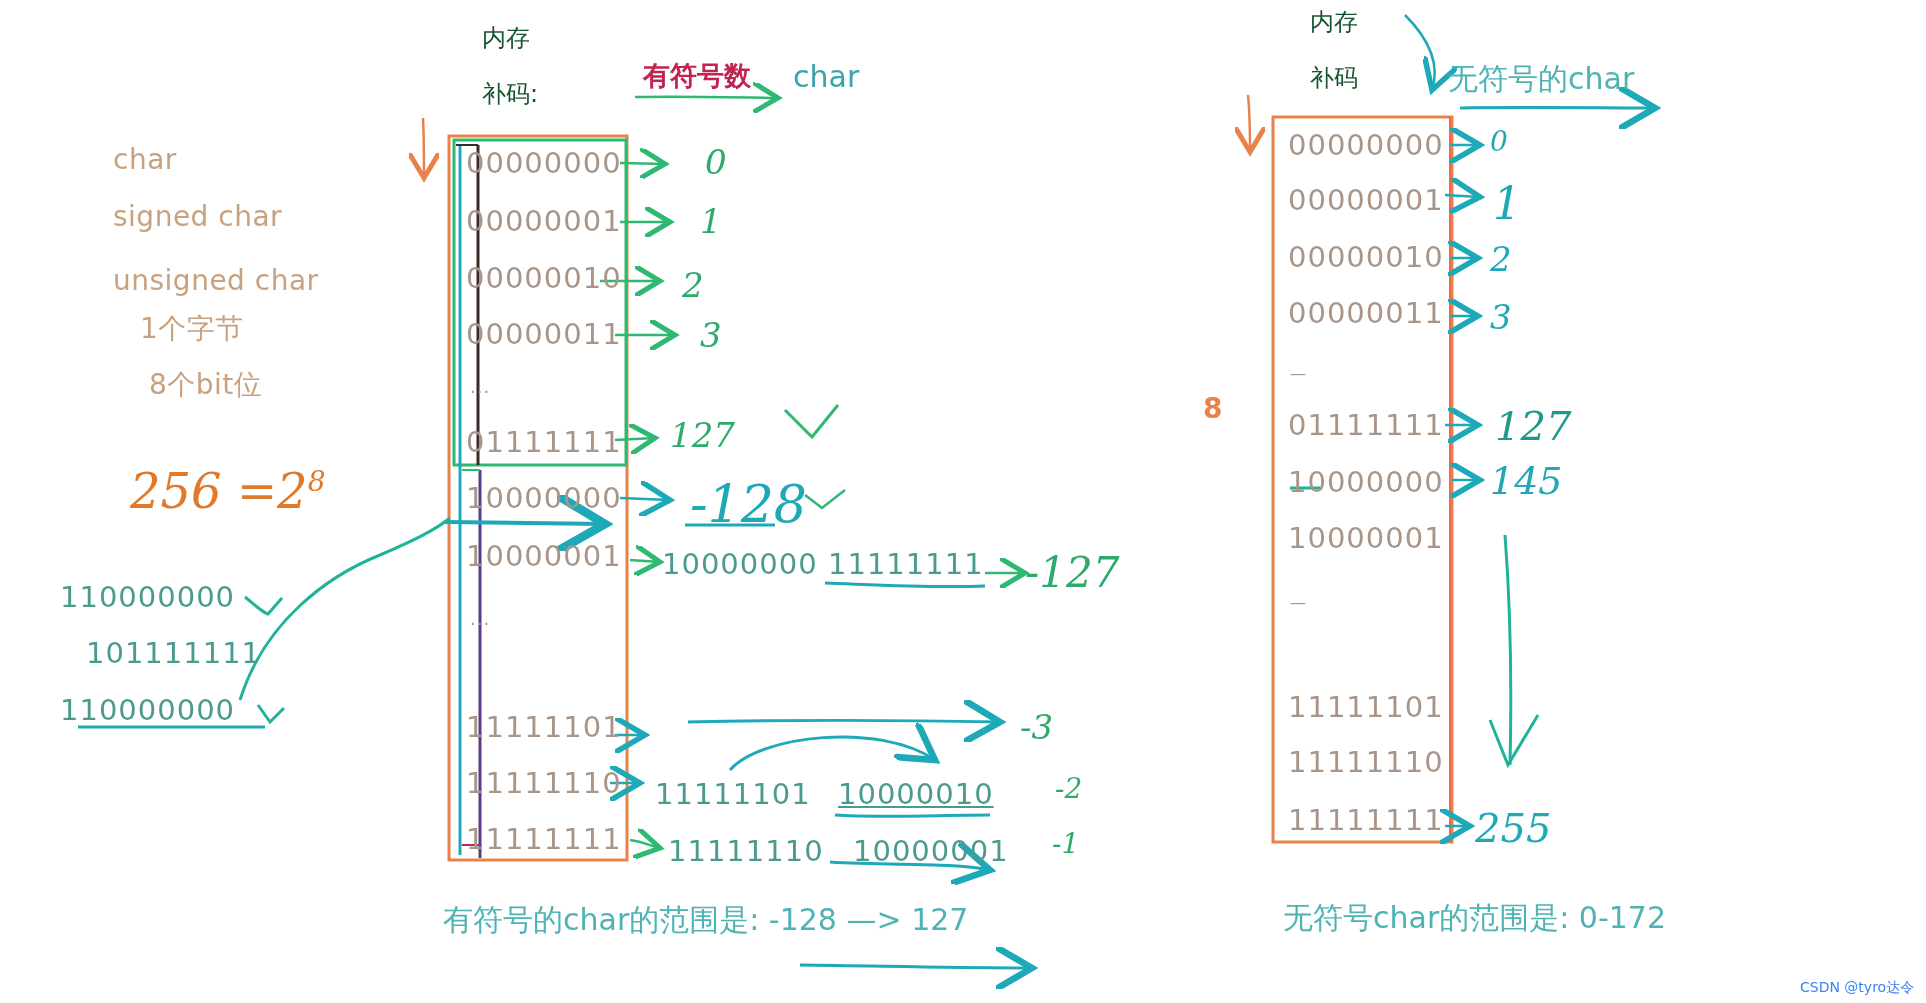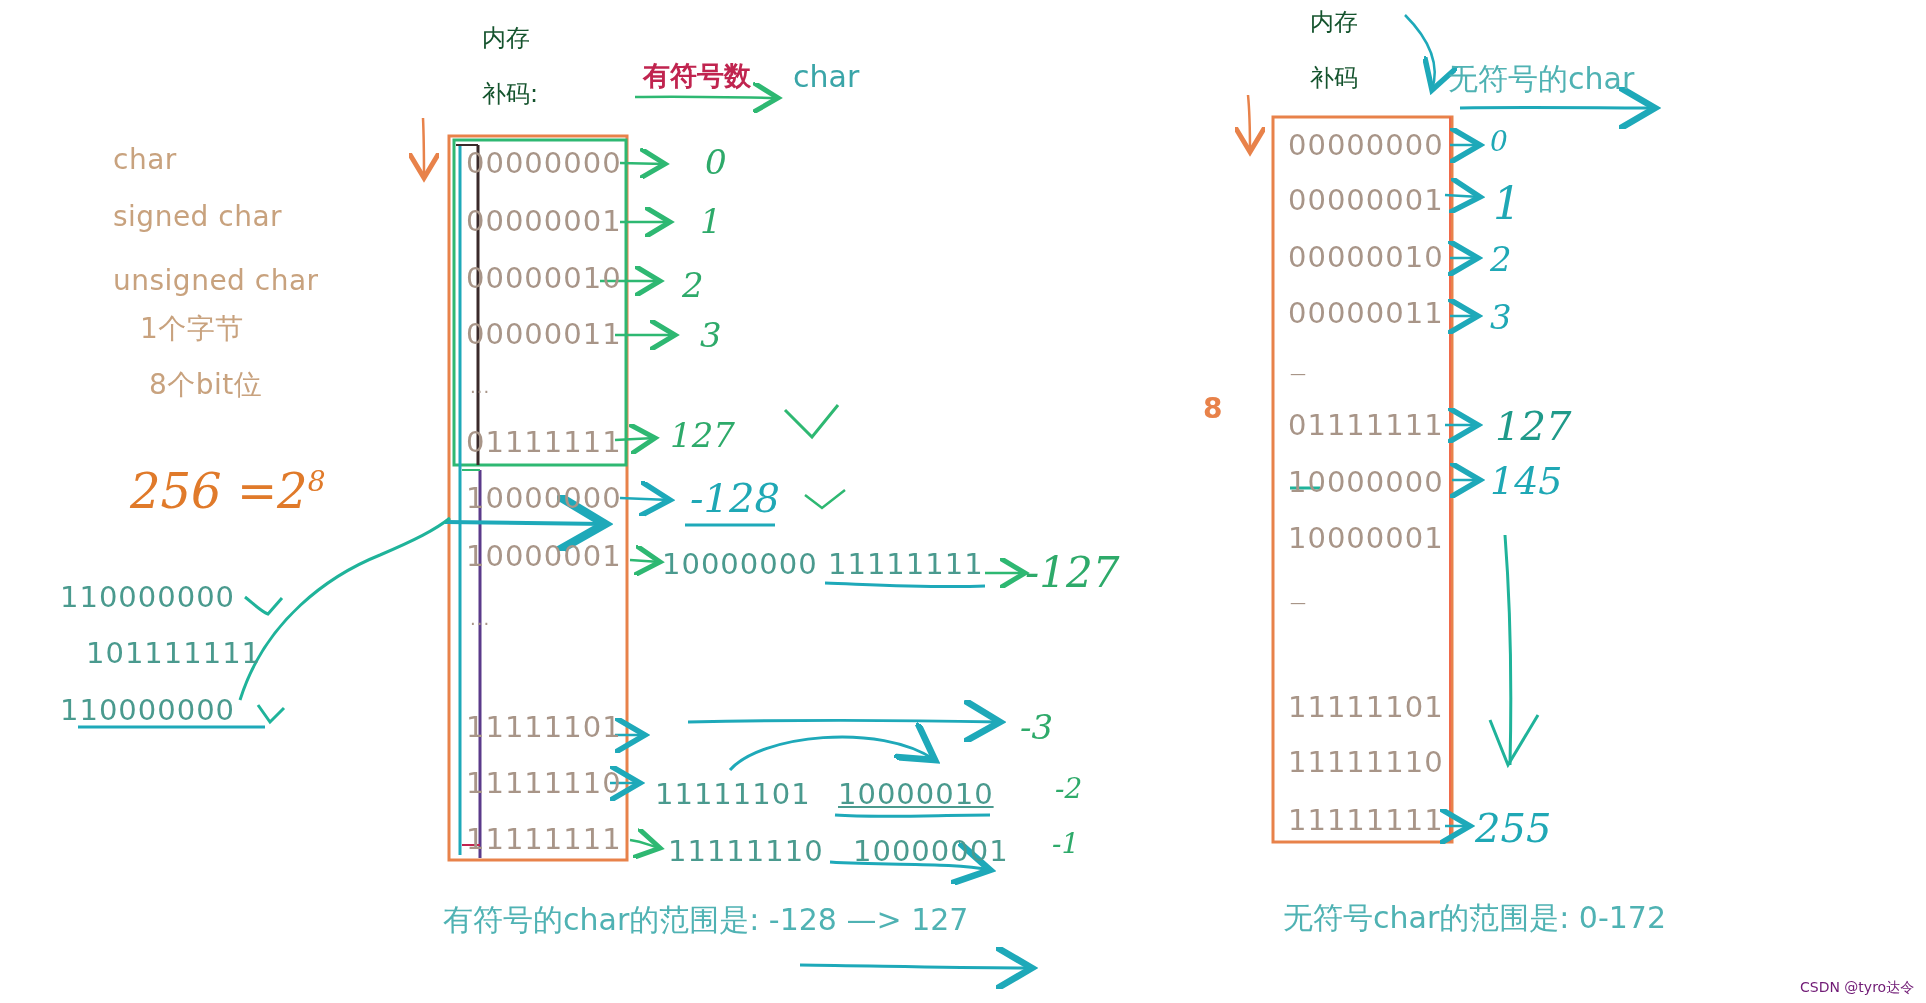--- a/index.html
+++ b/index.html
@@ -9,21 +9,21 @@
   .label-left { font-size: 28px; color: #c8a27e; letter-spacing: 0.5px; }
   .mem { font-size: 24px; color: #14532d; }
   .bin { font-family: "DejaVu Sans", sans-serif; font-size: 29px; color: #a89588; letter-spacing: 1px; }
   .bin-teal { font-size: 29px; color: #4a9a8e; letter-spacing: 1px; }
   .hand-green { font-family: "DejaVu Serif", serif; font-size: 34px; color: #2eaa6a; font-style: italic; }
   .hand-teal { font-family: "DejaVu Serif", serif; font-size: 34px; color: #1fa8b5; font-style: italic; }
   .hand-orange { font-family: "DejaVu Serif", serif; font-size: 48px; color: #e07a2a; font-style: italic; }
   .title-red { font-size: 27px; color: #c0244f; font-weight: bold; }
   .title-teal { font-size: 30px; color: #3aa5a8; }
   .range { font-size: 30px; color: #4fb2b3; }
-  .watermark { font-size: 14px; color: #701a75; font-family: "DejaVu Sans", sans-serif; text-align: center; }
+  .watermark { font-size: 14px; color: #3b82f6; font-family: "DejaVu Sans", sans-serif; text-align: center; }
   svg { position: absolute; left: 0; top: 0; }
 </style>
 </head>
 <body>
 
 <svg width="1926" height="1003" xmlns="http://www.w3.org/2000/svg">
   <defs>
     <marker id="ah-green" markerWidth="12" markerHeight="12" refX="10" refY="6" orient="auto">
       <path d="M0,0 L10,6 L0,12" fill="none" stroke="#2eb872" stroke-width="2"></path>
     </marker>
@@ -137,21 +137,21 @@
 <div class="abs bin" style="left:470px; top:610px; font-size:18px;">...</div>
 <div class="abs bin" style="left:466px; top:713px;">11111101</div>
 <div class="abs bin" style="left:466px; top:769px;">11111110</div>
 <div class="abs bin" style="left:466px; top:825px;">11111111</div>
 
 <div class="abs hand-green" style="left:705px; top:145px;">0</div>
 <div class="abs hand-green" style="left:700px; top:204px;">1</div>
 <div class="abs hand-green" style="left:682px; top:268px;">2</div>
 <div class="abs hand-green" style="left:700px; top:318px;">3</div>
 <div class="abs hand-green" style="left:670px; top:418px;">127</div>
-<div class="abs hand-teal" style="left:690px; top:478px; font-size:40px;">-128</div>
+<div class="abs hand-teal" style="left:690px; top:478px; font-size:52px;">-128</div>
 <div class="abs hand-green" style="left:1025px; top:552px; font-size:42px;">-127</div>
 <div class="abs hand-green" style="left:1020px; top:710px;">-3</div>
 <div class="abs hand-green" style="left:1055px; top:775px; font-size:28px;">-2</div>
 <div class="abs hand-green" style="left:1052px; top:830px; font-size:28px;">-1</div>
 
 <div class="abs bin-teal" style="left:662px; top:550px;">10000000</div>
 <div class="abs bin-teal" style="left:828px; top:550px;">11111111</div>
 <div class="abs bin-teal" style="left:655px; top:780px;">11111101</div>
 <div class="abs bin-teal" style="left:838px; top:780px;text-decoration:underline;">10000010</div>
 <div class="abs bin-teal" style="left:668px; top:837px;">11111110</div>

